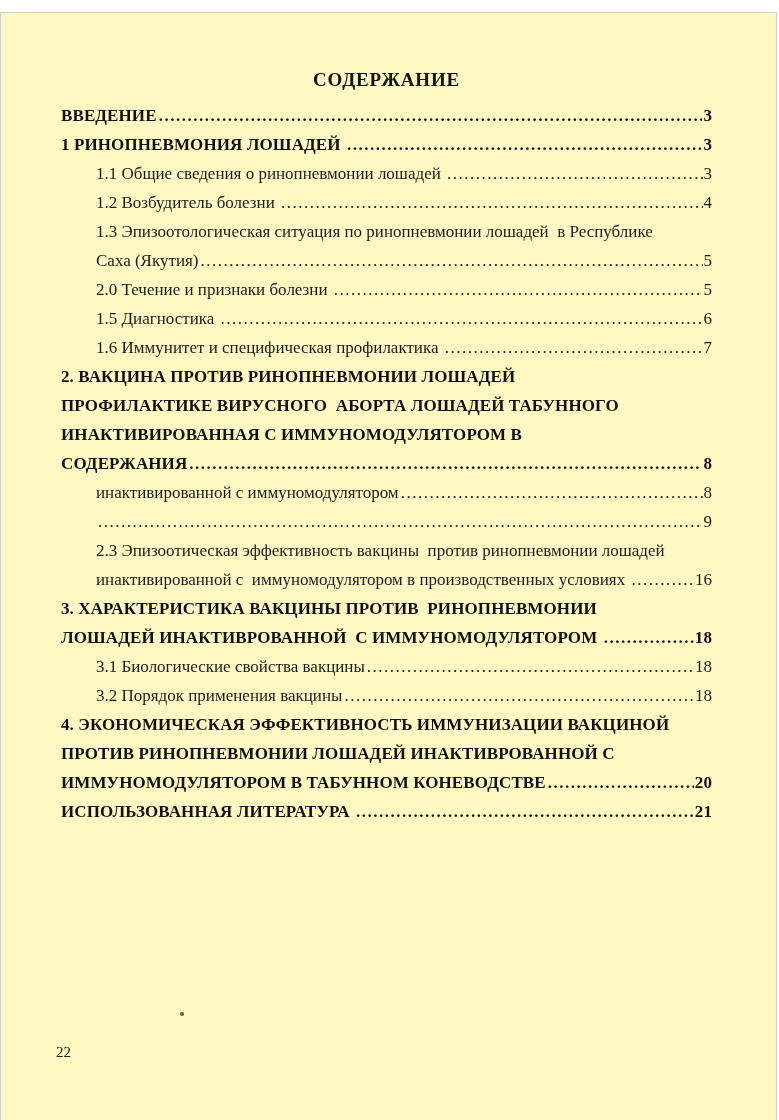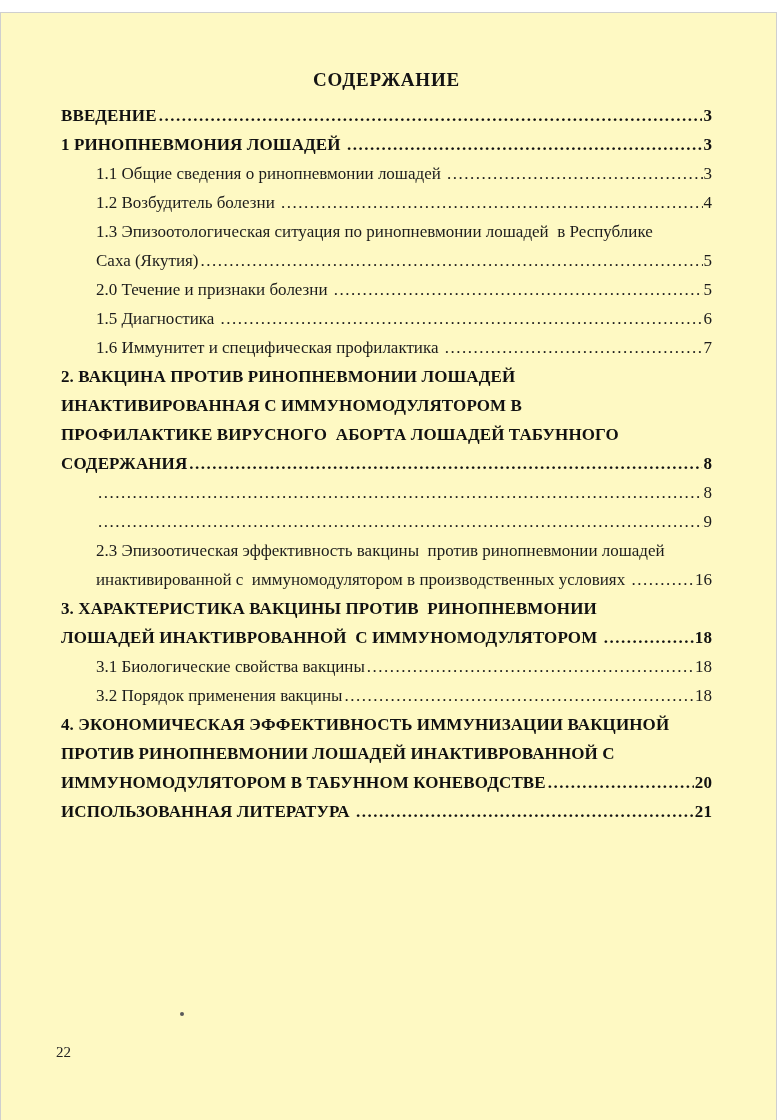--- a/index.html
+++ b/index.html
@@ -128,31 +128,32 @@
         </div>
         <div class="toc-line section">
           <span class="toc-text">1.6 Иммунитет и специфическая профилактика </span>
           <span class="toc-leader"></span>
           <span class="toc-page">7</span>
         </div>
         <div class="toc-line chapter">
           <span class="toc-text">2. ВАКЦИНА ПРОТИВ РИНОПНЕВМОНИИ ЛОШАДЕЙ</span>
         </div>
         <div class="toc-line chapter">
+          <span class="toc-text">ПРОФИЛАКТИКЕ ВИРУСНОГО  АБОРТА ЛОШАДЕЙ ТАБУННОГО</span>
+        </div>
+        <div class="toc-line chapter">
           <span class="toc-text">ИНАКТИВИРОВАННАЯ С ИММУНОМОДУЛЯТОРОМ В</span>
         </div>
         <div class="toc-line chapter">
-          <span class="toc-text">ПРОФИЛАКТИКЕ ВИРУСНОГО  АБОРТА ЛОШАДЕЙ ТАБУННОГО</span>
-        </div>
-        <div class="toc-line chapter">
           <span class="toc-text">СОДЕРЖАНИЯ</span>
           <span class="toc-leader"></span>
           <span class="toc-page">8</span>
         </div>
         <div class="toc-line section">
+          <span class="toc-text">инактивированной с иммуномодулятором</span>
           <span class="toc-leader"></span>
           <span class="toc-page">8</span>
         </div>
         <div class="toc-line section">
           <span class="toc-leader"></span>
           <span class="toc-page">9</span>
         </div>
         <div class="toc-line section">
           <span class="toc-text">2.3 Эпизоотическая эффективность вакцины  против ринопневмонии лошадей</span>
         </div>

